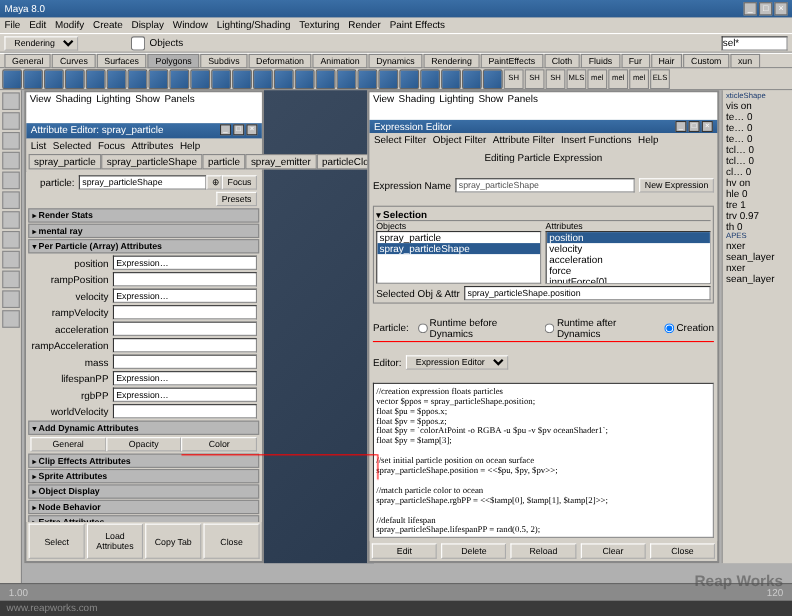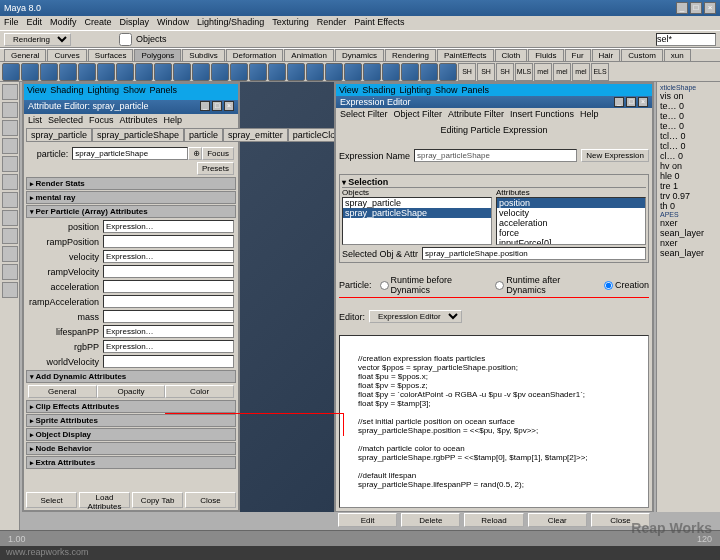--- a/index.html
+++ b/index.html
@@ -27,39 +27,39 @@
 .ae-tabs{display:flex;background:#d4d0c8;padding:2px;gap:0;font-size:8px}
 .ae-tabs span{padding:1px 4px;border:1px solid #888;background:#d4d0c8}
 .ae-body{flex:1;overflow:auto;padding:2px;background:#d4d0c8}
 .ae-row{display:flex;align-items:center;padding:1px 2px;font-size:8px}
 .ae-row .lbl{width:75px;text-align:right;padding-right:4px}
 .ae-row input{flex:1;height:13px;border:1px inset #888;background:#fff;font-size:8px;padding:0 2px}
 .ae-sec{background:#b8b8b8;padding:1px 3px;font-size:8px;font-weight:bold;border:1px solid #888;margin:1px 0}
 .ae-sec.arrow::before{content:"▸ ";font-size:7px}
 .ae-sec.open::before{content:"▾ ";font-size:7px}
 .ae-btns{display:flex;gap:2px;padding:2px}
-.ae-btns button{flex:1;height:16px;font-size:8px;background:#d4d0c8;border:1px outset #fff}
+.ae-btns button{flex:1;height:32px;font-size:8px;background:#d4d0c8;border:1px outset #fff}
 .viewport{position:absolute;left:240px;top:0;width:100px;height:430px;background:linear-gradient(135deg,#3a4a5f,#2a3a4f);z-index:1}
-.vp-menu{background:#0ea5e9;height:16px;font-size:8px;padding:1px 3px;display:flex;gap:4px}
+.vp-menu{background:#ffffff;height:28px;font-size:8px;padding:1px 3px;display:flex;gap:4px}
 .ee{position:absolute;left:334px;top:0;width:320px;height:430px;z-index:4}
 .ee-body{flex:1;background:#d4d0c8;padding:3px;display:flex;flex-direction:column;gap:12px}
 .ee-head{text-align:center;font-size:9px;padding:2px}
 .ee-sel{border:1px solid #888;padding:2px}
 .ee-cols{display:flex;gap:4px}
 .ee-col{flex:1;display:flex;flex-direction:column}
 .ee-col label{font-size:8px}
 .ee-list{height:48px;background:#fff;border:1px inset #888;font-size:8px;overflow:auto}
 .ee-list div{padding:0 2px}
 .ee-list .sel{background:#2a5a8f;color:#fff}
 .ee-sorow{display:flex;align-items:center;gap:4px;font-size:8px}
 .ee-sorow input{flex:1;height:13px;border:1px inset #888;background:#fff;font-size:8px;padding:0 2px}
 .ee-radio{display:flex;gap:8px;font-size:8px;align-items:center;border-bottom:1px solid red;padding-bottom:2px}
 .ee-radio label{display:flex;align-items:center;gap:2px}
 .ee-radio input{width:9px;height:9px}
-.ee-expr{flex:1;background:#fff;border:1px inset #888;font-family:Liberation Sans, sans-serif;font-size:8px;padding:18px;overflow:auto;white-space:pre}
+.ee-expr{flex:1;background:#fff;border:1px inset #888;font-family:Liberation Serif, serif;font-size:8px;padding:2px;overflow:auto;white-space:pre}
 .anno{color:red;font-size:10px;position:absolute}
 .redline{position:absolute;border-top:1px solid red;z-index:10}
 .ee-btns{display:flex;gap:4px;padding:2px}
 .ee-btns button{flex:1;height:14px;font-size:8px;background:#d4d0c8;border:1px outset #fff}
 .cb{position:absolute;right:0;top:0;width:64px;height:430px;background:#d4d0c8;border-left:1px solid #888;font-size:7px;padding:2px}
 .cb div{padding:0 1px}
 .cb .hdr{color:#1a3a6f;font-size:7px}
 .timeline{position:absolute;bottom:14px;left:0;right:0;height:16px;background:#8a8a8a;border-top:1px solid #666;color:#ccc;font-size:8px;display:flex;align-items:center}
 .timeline div{padding:0 8px}
 .status{position:absolute;bottom:0;left:0;right:0;height:14px;background:#3a3a3a;color:#888;font-size:9px;padding:1px 6px}

